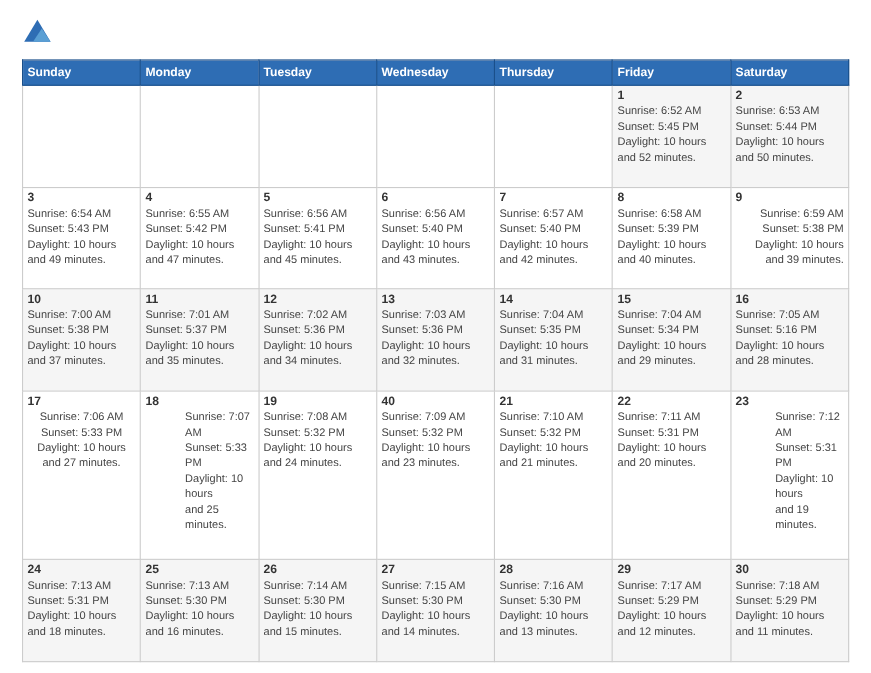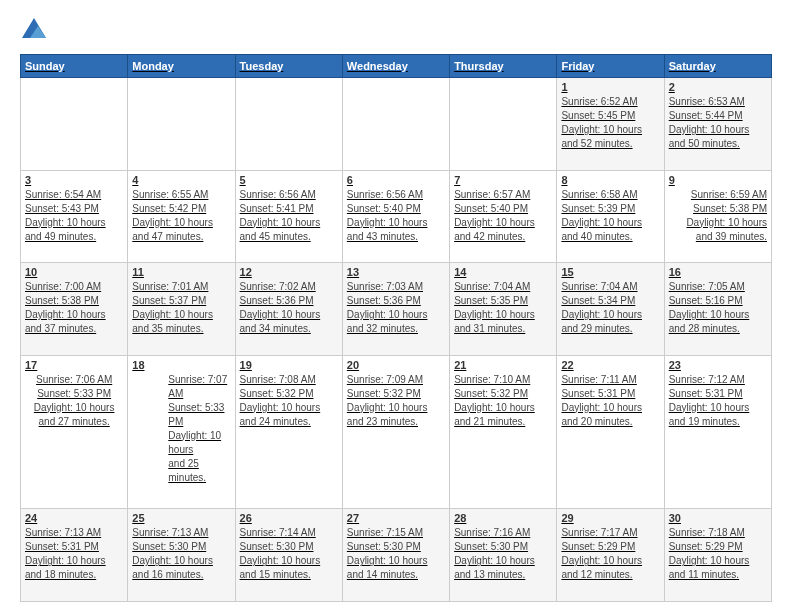--- a/index.html
+++ b/index.html
@@ -50,21 +50,20 @@
     }
     .subtitle {
       font-size: 14px;
       color: #555;
     }
     .calendar {
       flex: 1;
       border-collapse: collapse;
       width: 100%;
       table-layout: fixed;
-      text-decoration: underline;
     }
     .calendar thead th {
       background: #2e6db4;
       color: #fff;
       font-size: 11px;
       font-weight: bold;
       padding: 5px 4px;
       text-align: left;
       border: 1px solid #1a4f8a;
     }
@@ -271,21 +270,21 @@
 and 25 minutes.</div>
           </td>
           <td>
             <span class="day-num">19</span>
             <div class="day-info" style="white-space: pre-line;">Sunrise: 7:08 AM
 Sunset: 5:32 PM
 Daylight: 10 hours
 and 24 minutes.</div>
           </td>
           <td>
-            <span class="day-num">20</span>
+            <span class="day-num">40</span>
             <div class="day-info" style="white-space: pre-line;">Sunrise: 7:09 AM
 Sunset: 5:32 PM
 Daylight: 10 hours
 and 23 minutes.</div>
           </td>
           <td>
             <span class="day-num">21</span>
             <div class="day-info" style="white-space: pre-line;">Sunrise: 7:10 AM
 Sunset: 5:32 PM
 Daylight: 10 hours
@@ -293,21 +292,21 @@
           </td>
           <td>
             <span class="day-num">22</span>
             <div class="day-info" style="white-space: pre-line;">Sunrise: 7:11 AM
 Sunset: 5:31 PM
 Daylight: 10 hours
 and 20 minutes.</div>
           </td>
           <td>
             <span class="day-num">23</span>
-            <div class="day-info" style="white-space: pre-line;">Sunrise: 7:12 AM
+            <div class="day-info" style="white-space: pre-line; margin-left: 36px;">Sunrise: 7:12 AM
 Sunset: 5:31 PM
 Daylight: 10 hours
 and 19 minutes.</div>
           </td>
         </tr>
         <tr>
           <td>
             <span class="day-num">24</span>
             <div class="day-info" style="white-space: pre-line;">Sunrise: 7:13 AM
 Sunset: 5:31 PM

